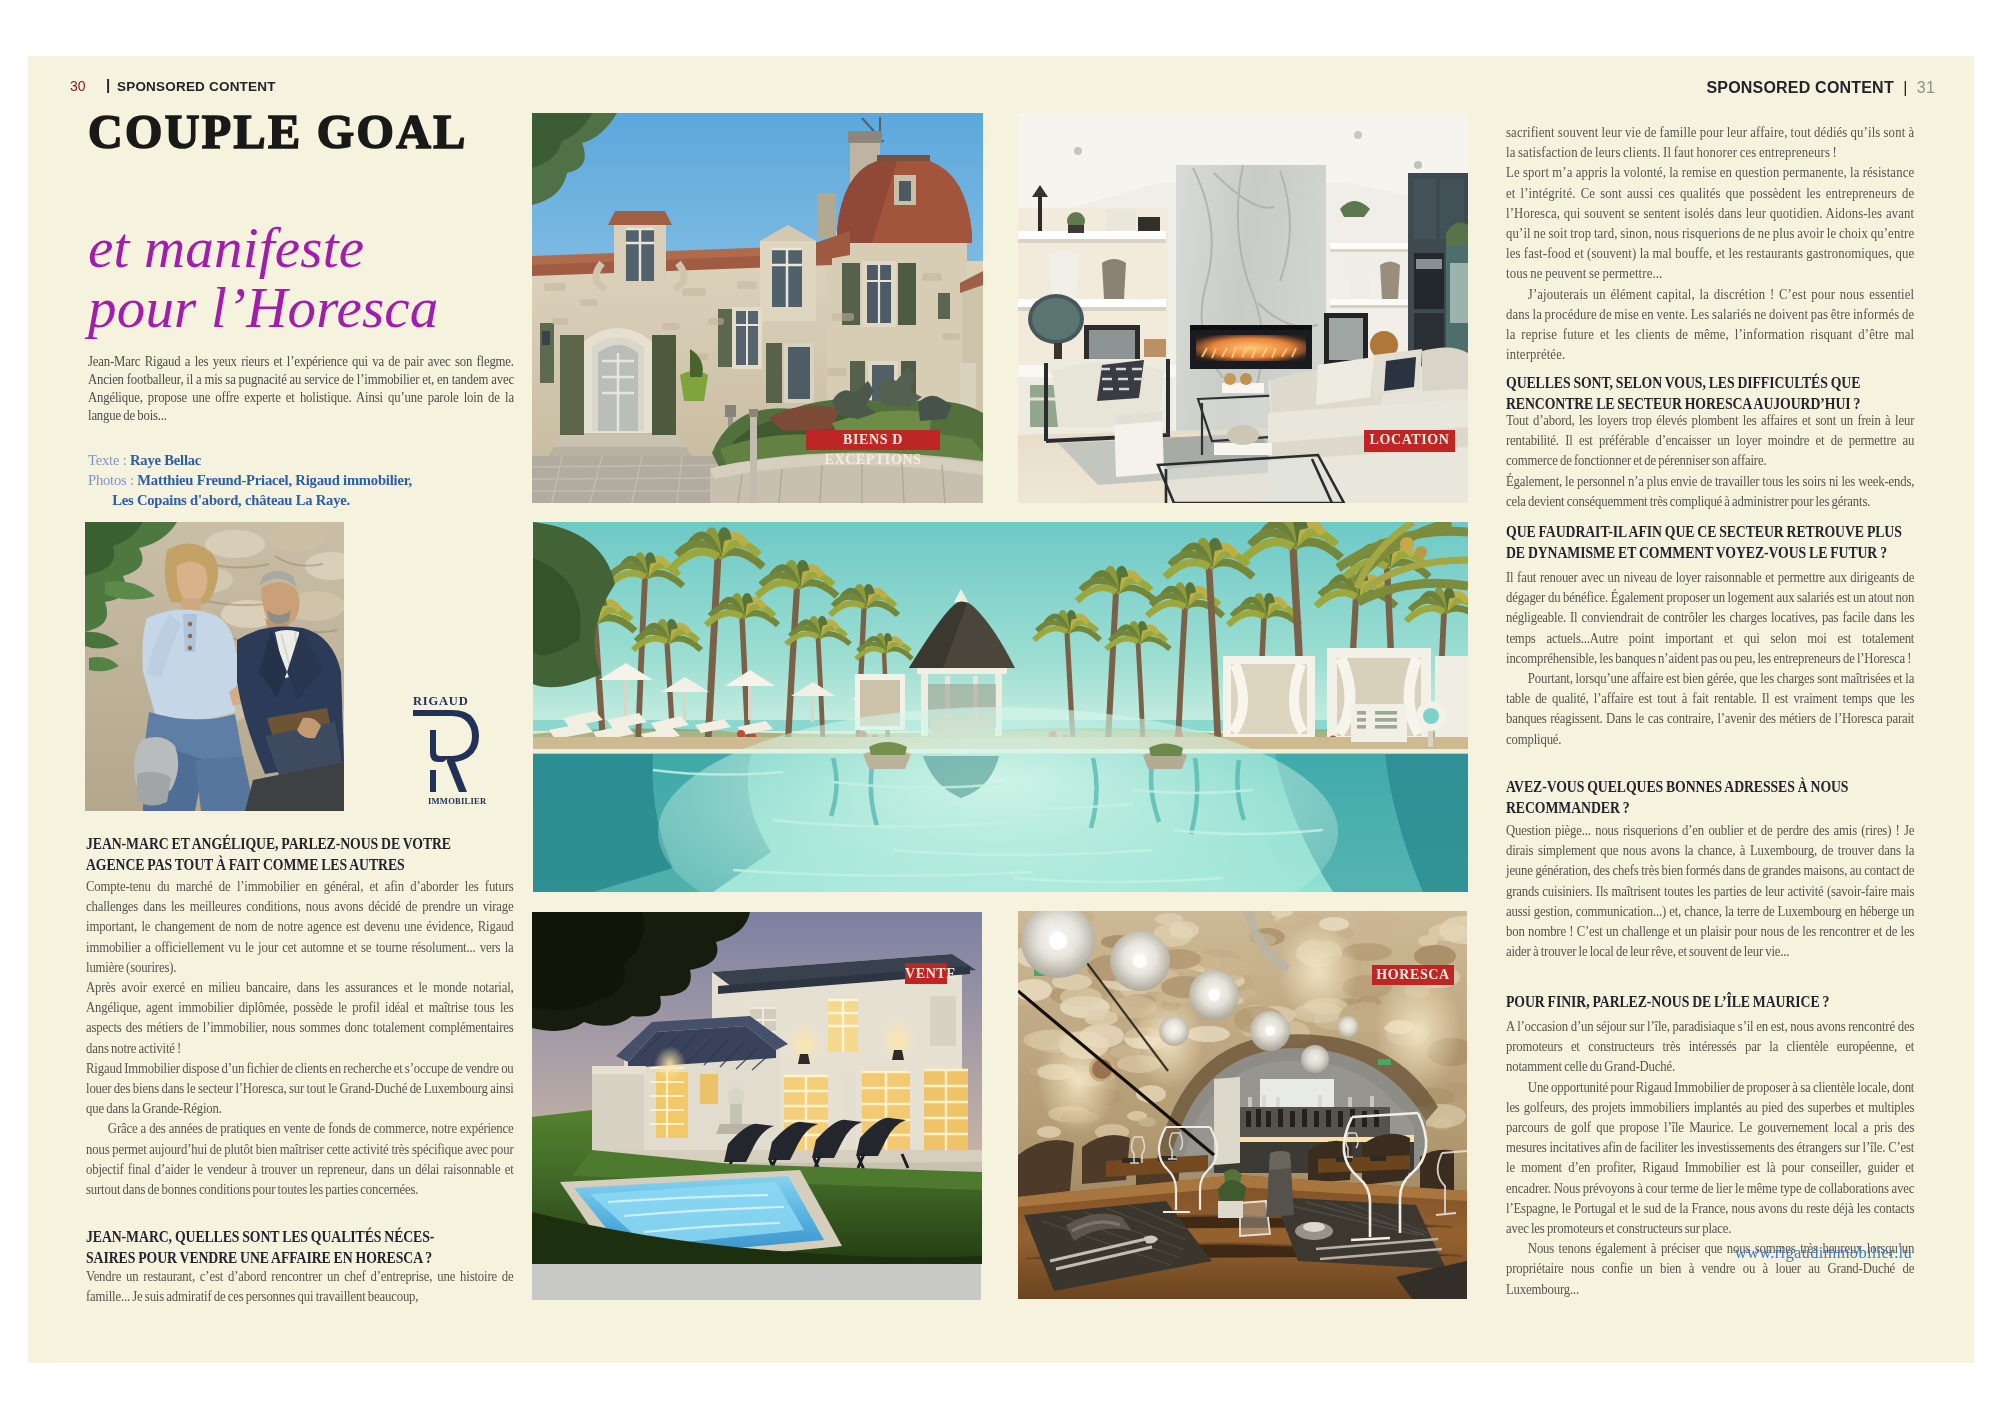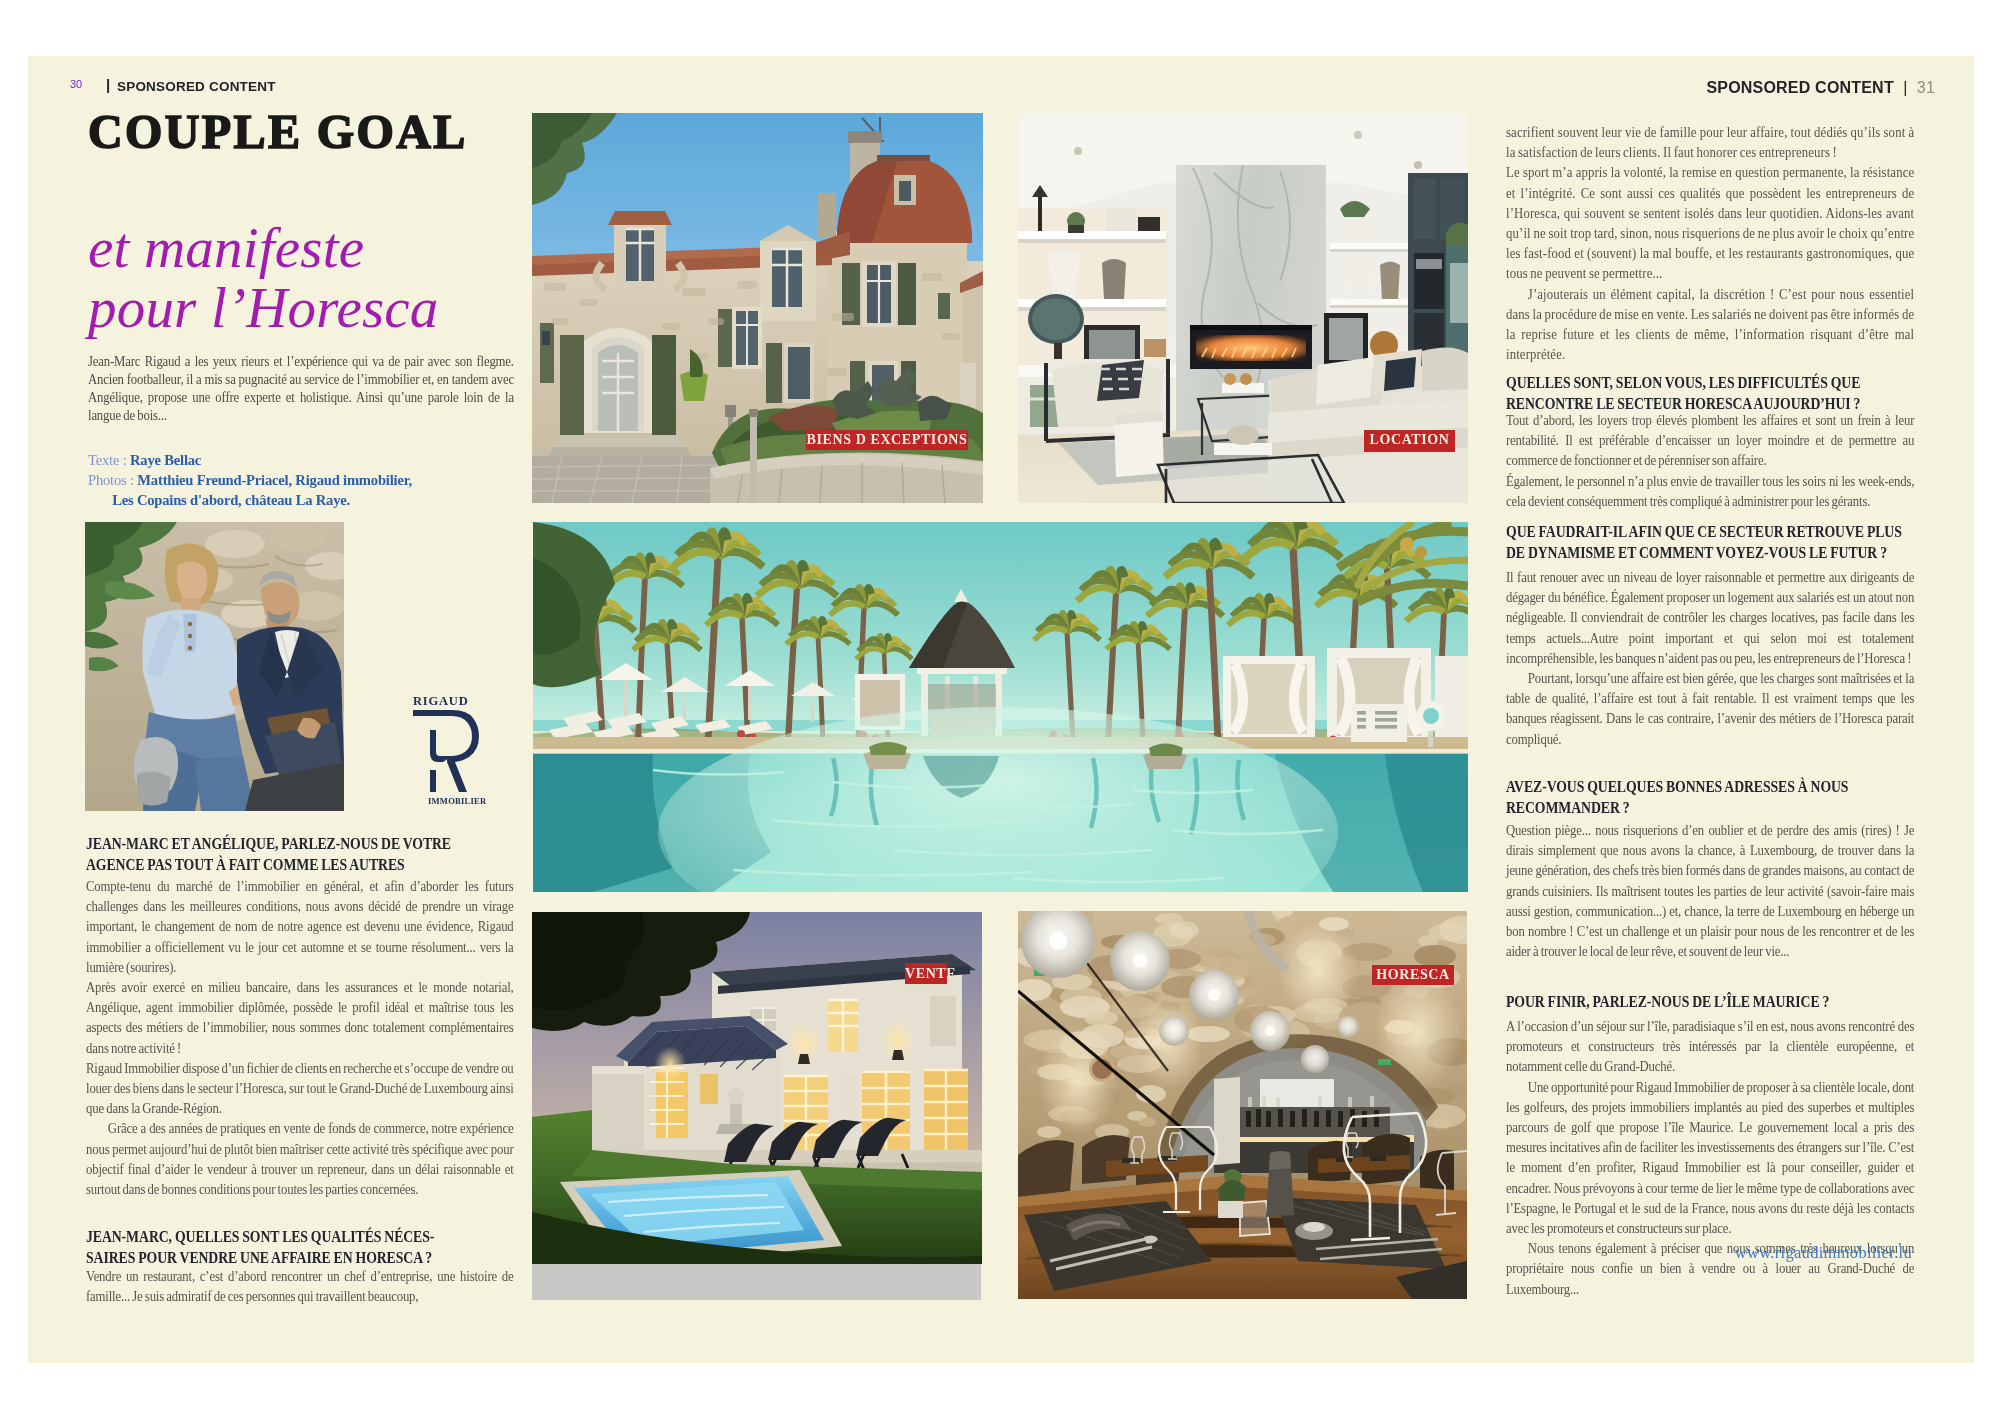--- a/index.html
+++ b/index.html
@@ -15,21 +15,21 @@
          transform:scaleX(0.84);transform-origin:0 0;}
   .rlabel{position:absolute;background:#be2626;color:#f3ede0;
           font-family:"Liberation Serif", serif;font-weight:bold;
           font-size:14px;letter-spacing:0.6px;text-align:center;}
 </style>
 </head>
 <body>
 
 <div class="page"></div>
 
-<div class="abs" style="left:70px;top:78px;font-family:'Liberation Sans',sans-serif;font-size:11px;color:#6d28d9;">30</div>
+<div class="abs" style="left:70px;top:78px;font-family:'Liberation Sans',sans-serif;font-size:14px;color:#7f1d1d;">30</div>
 <div class="abs" style="left:106px;top:76px;font-family:'Liberation Sans',sans-serif;font-size:15px;font-weight:bold;color:#23242a;">|</div>
 <div class="abs" style="left:117px;top:79px;font-family:'Liberation Sans',sans-serif;font-size:13.5px;font-weight:bold;letter-spacing:0.2px;color:#23242a;">SPONSORED CONTENT</div>
 
 <div class="abs" style="left:1635px;top:79px;width:300px;text-align:right;font-family:'Liberation Sans',sans-serif;font-size:16px;letter-spacing:0.2px;color:#23242a;"><b>SPONSORED CONTENT</b>&nbsp; | &nbsp;<span style="color:#8f9089;font-weight:normal;">31</span></div>
 
 <div class="abs" style="left:88px;top:106px;font-size:48px;line-height:52px;font-weight:bold;color:#191918;letter-spacing:0.6px;-webkit-text-stroke:1.7px #191918;"><span style="letter-spacing:2.4px;">COUPLE GOAL</span><br></div>
 
 <div class="abs" style="left:88px;top:218px;font-size:57px;line-height:60px;font-style:italic;color:#a21caf;letter-spacing:0.2px;">et manifeste<br>pour l’Horesca</div>
 
 <div class="abs body-txt" style="left:88px;top:352px;width:507px;font-size:15.2px;line-height:18.1px;color:#4e4d47;">Jean-Marc Rigaud a les yeux rieurs et l’expérience qui va de pair avec son flegme. Ancien footballeur, il a mis sa pugnacité au service de l’im­mobilier et, en tandem avec Angélique, propose une offre experte et holistique. Ainsi qu’une parole loin de la langue de bois...</div>
@@ -287,21 +287,21 @@
       <path d="M290,352 l-2,38"></path>
       <path d="M330,350 l0,40"></path>
       <path d="M370,350 l2,40"></path>
       <path d="M410,352 l3,38"></path>
 </g>
 
 <rect x="218" y="300" width="7" height="90" fill="#C2BCAE"></rect>
 <rect x="217" y="296" width="9" height="8" fill="#8A8578"></rect>
 </svg>
 
-<div class="rlabel" style="left:806px;top:430px;width:162px;height:20px;line-height:20px;">BIENS D EXCEPTIONS</div>
+<div class="rlabel" style="left:806px;top:430px;width:134px;height:20px;line-height:20px;">BIENS D EXCEPTIONS</div>
 
 <svg class="abs" style="left:1018px;top:113px;" width="450" height="390" viewBox="0 0 450 390">
 <defs>
 <linearGradient id="iwall" x1="0" y1="0" x2="0" y2="1">
 <stop offset="0" stop-color="#EEEDE8"></stop>
         <stop offset="1" stop-color="#F3F0E8"></stop>
 </linearGradient>
 <linearGradient id="imarble" x1="0" y1="0" x2="1" y2="0.3">
 <stop offset="0" stop-color="#D9DCD6"></stop>
         <stop offset="0.5" stop-color="#C8CCc6"></stop>

